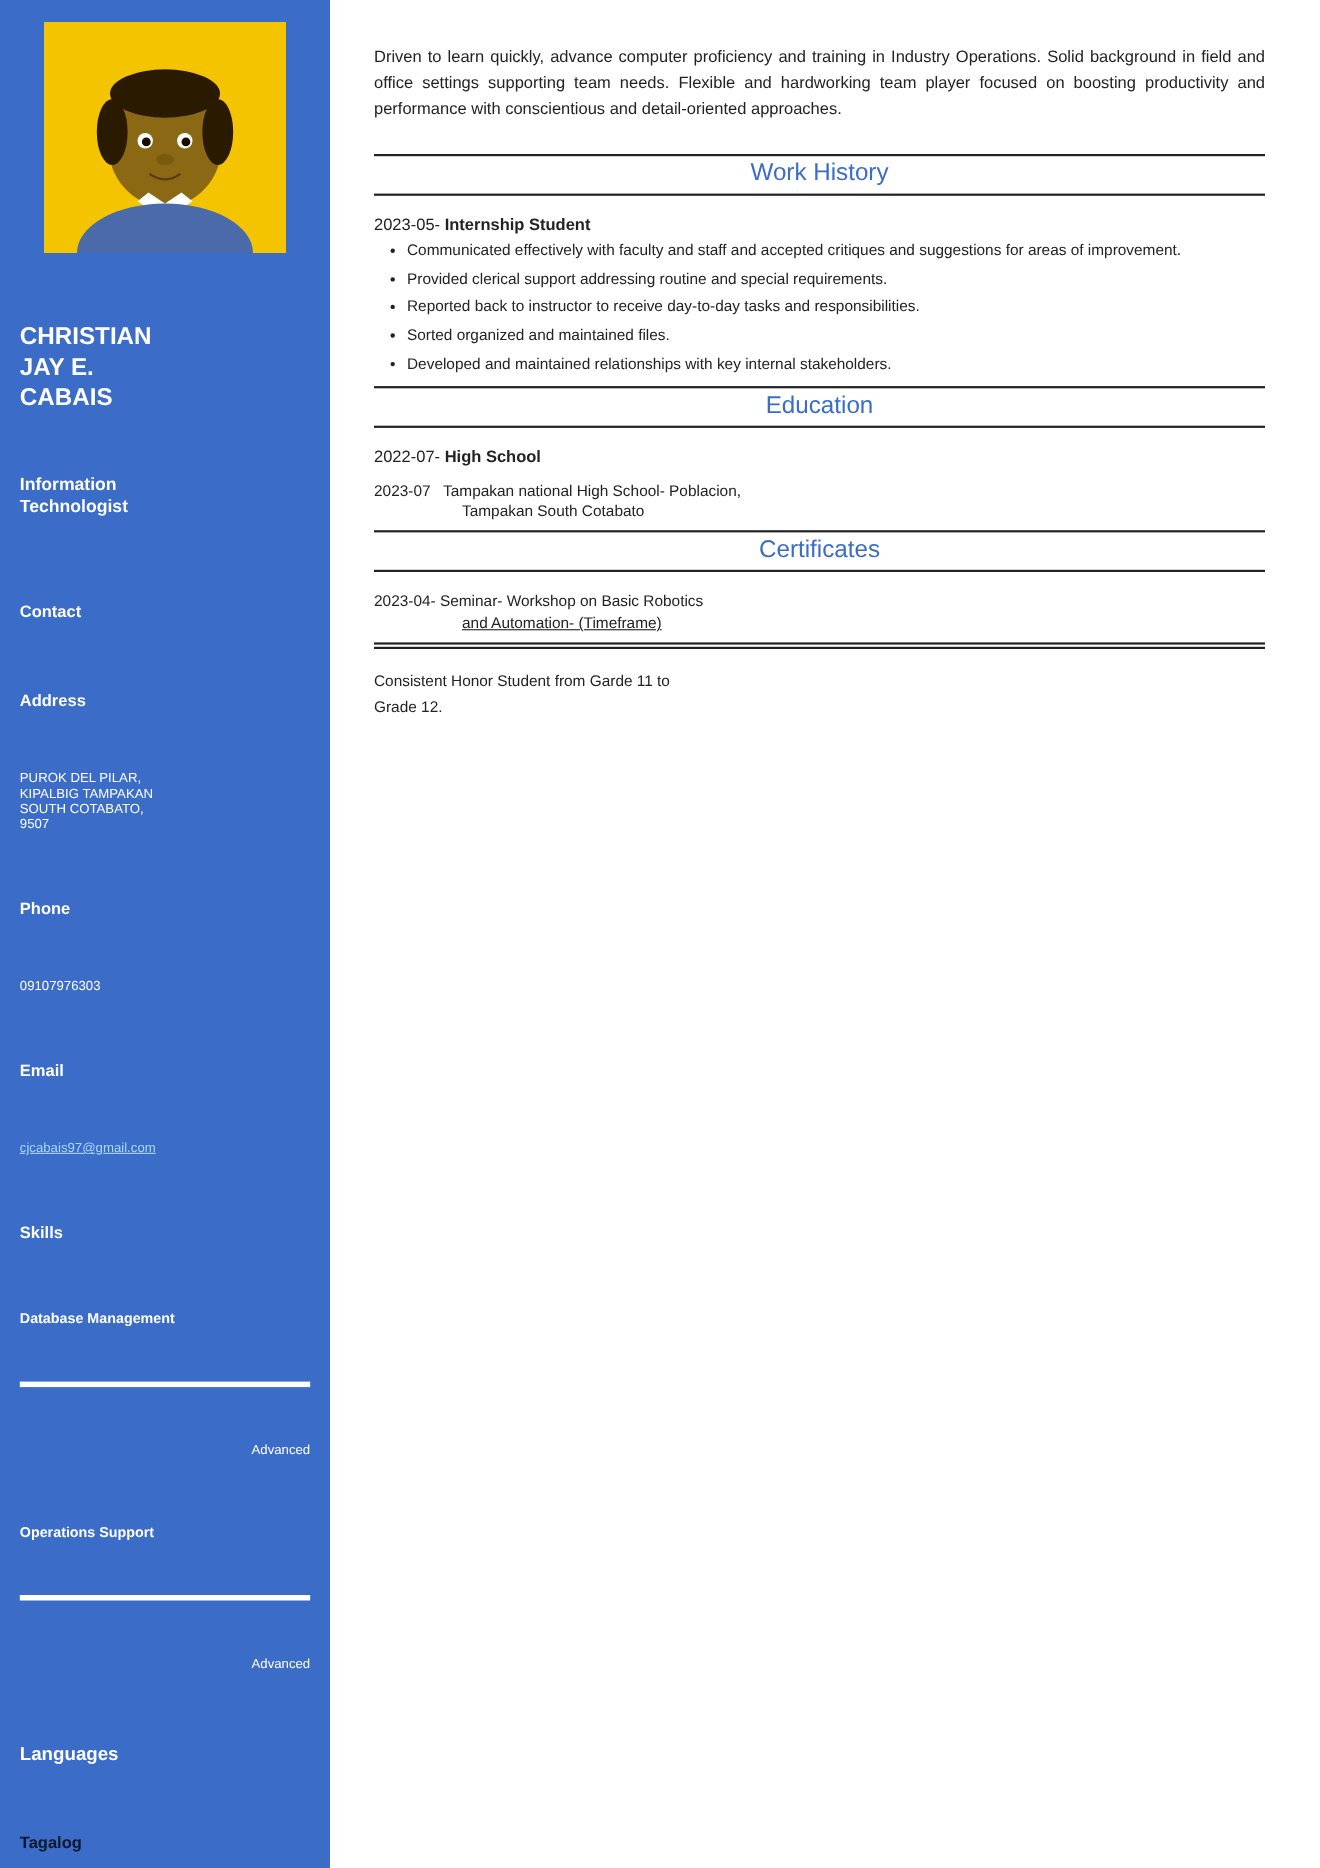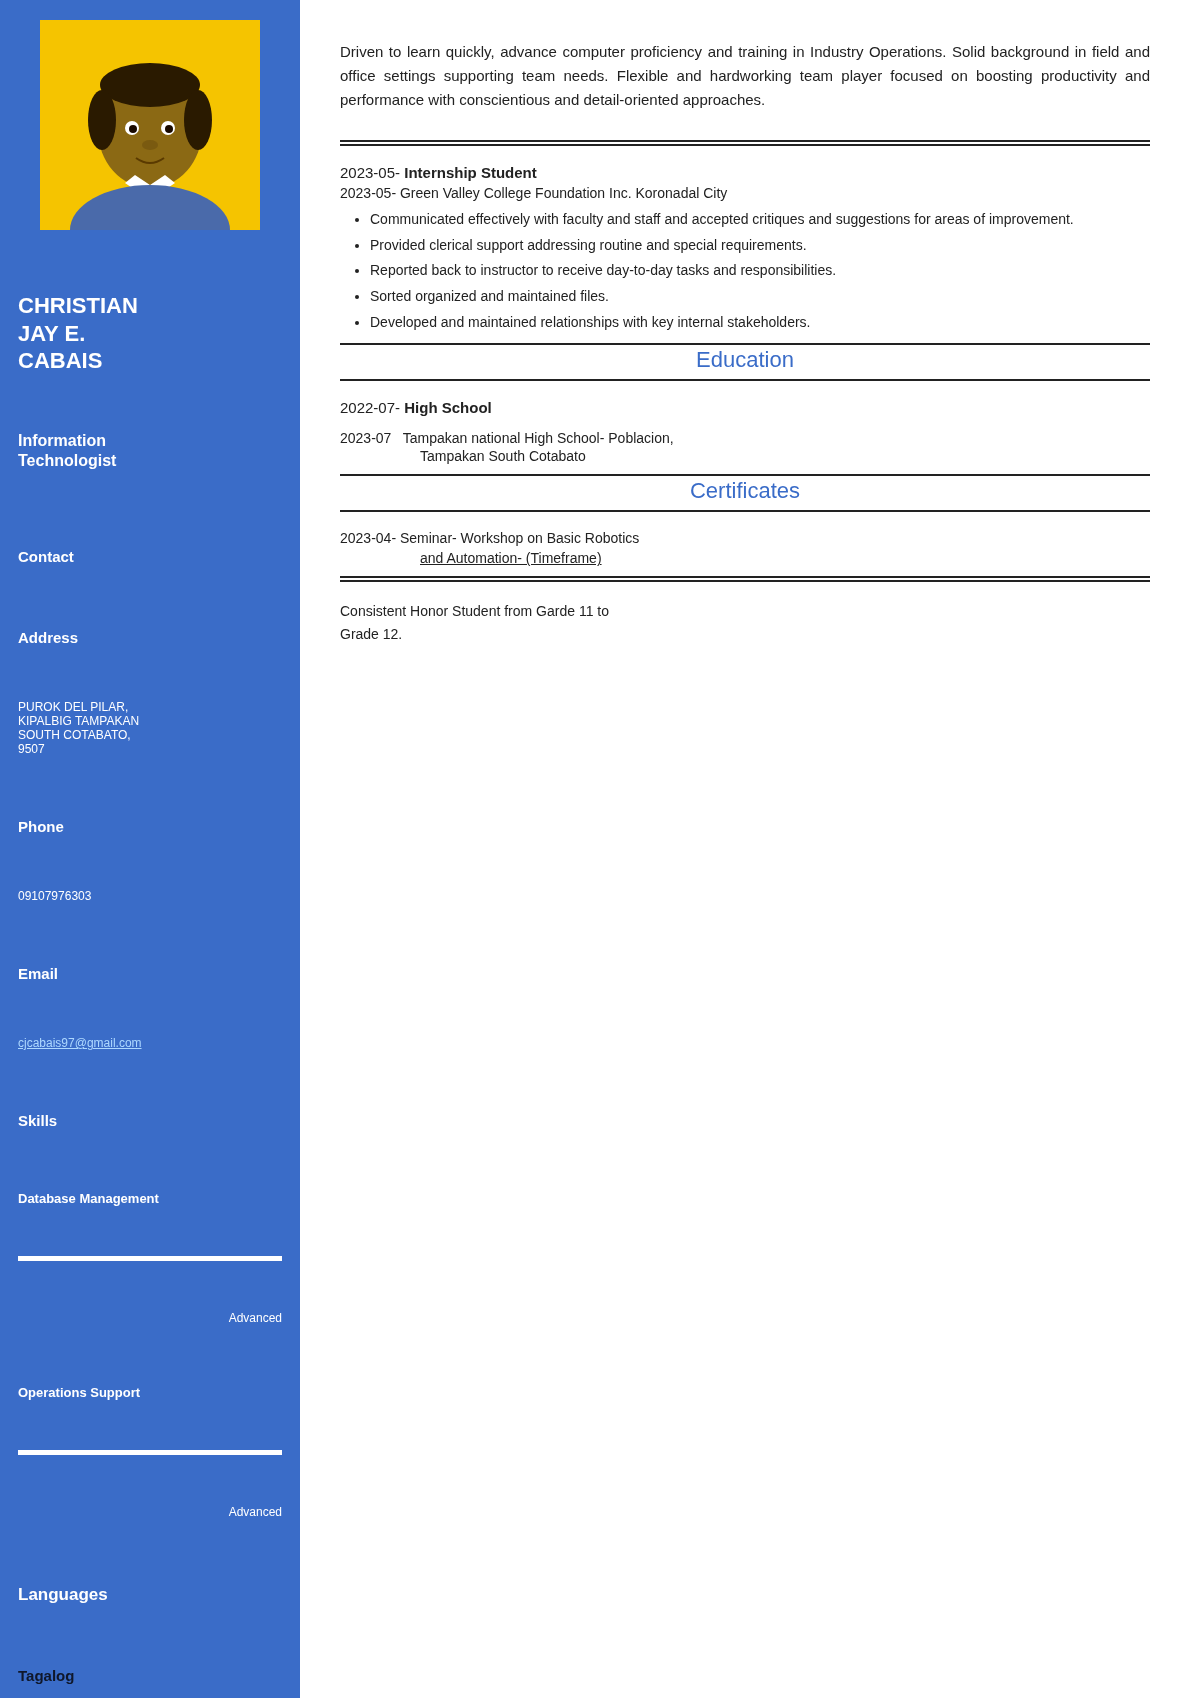--- a/index.html
+++ b/index.html
@@ -304,29 +304,26 @@
   <div class="lang-level-label">Advanced</div>
 
 </div>
 
 <div class="main-content">
 
   <p class="summary-text">Driven to learn quickly, advance computer proficiency and training in Industry Operations. Solid background in field and office settings supporting team needs. Flexible and hardworking team player focused on boosting productivity and performance with conscientious and detail-oriented approaches.</p>
 
   <div class="section-block">
     <hr class="section-divider-top">
+    <h2 class="section-title">Work History</h2>
     <hr class="section-divider-bottom">
 
     <div class="entry-date-title">
       <span>2023-05-</span>
       <strong>Internship Student</strong>
-    </div>
-    <div class="entry-org">
-      <span>2023-05-</span>
-      <span>Green Valley College Foundation Inc. Koronadal City</span>
     </div>
     <ul class="entry-bullets">
       <li>Communicated effectively with faculty and staff and accepted critiques and suggestions for areas of improvement.</li>
       <li>Provided clerical support addressing routine and special requirements.</li>
       <li>Reported back to instructor to receive day-to-day tasks and responsibilities.</li>
       <li>Sorted organized and maintained files.</li>
       <li>Developed and maintained relationships with key internal stakeholders.</li>
     </ul>
   </div>
 

